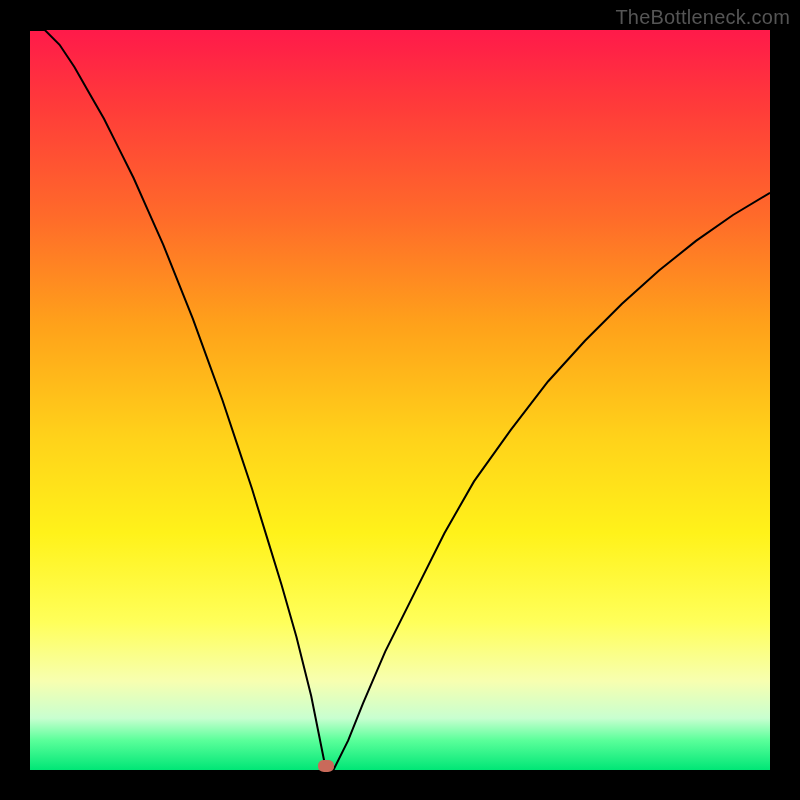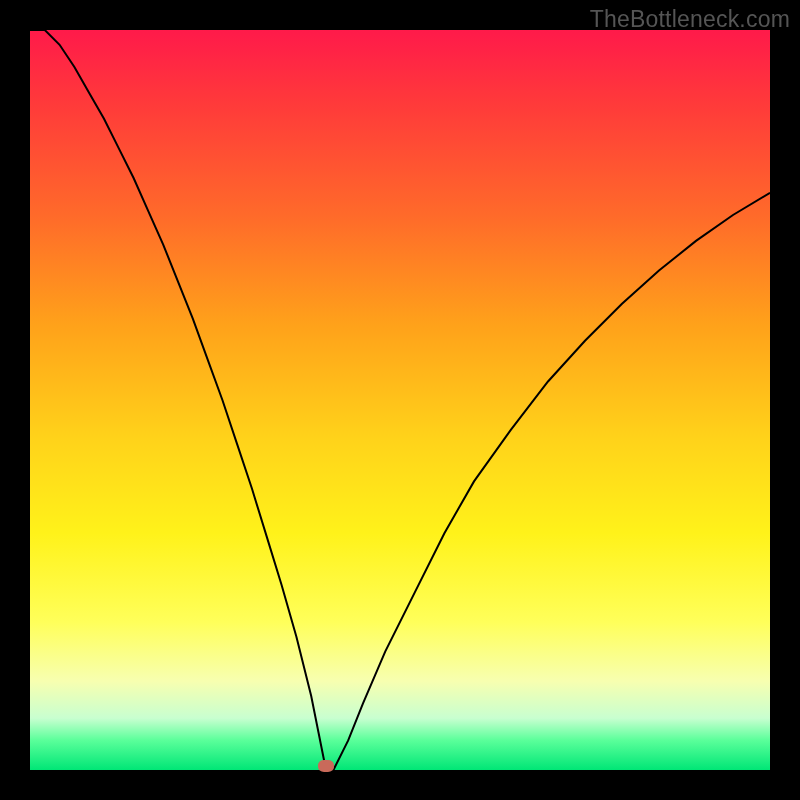--- a/index.html
+++ b/index.html
@@ -29,21 +29,21 @@
       #c8ffd0 93%,
       #5aff9a 96%,
       #00e676 100%
     );
   }
   .watermark {
     position: absolute;
     top: 6px;
     right: 10px;
     color: #555;
-    font-size: 23px;
+    font-size: 20px;
     font-weight: 500;
     letter-spacing: 0.2px;
     z-index: 5;
     text-align: right;
   }
   .curve-layer {
     position: absolute;
     left: 0;
     top: 0;
     width: 740px;

